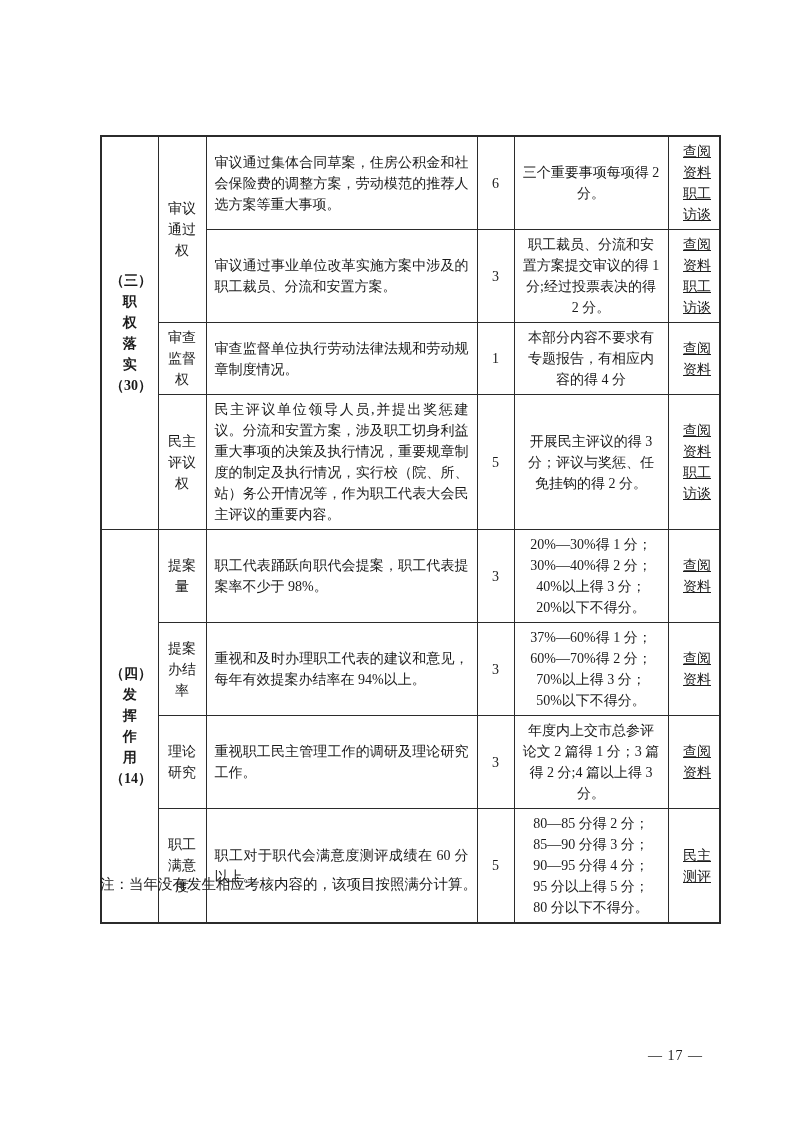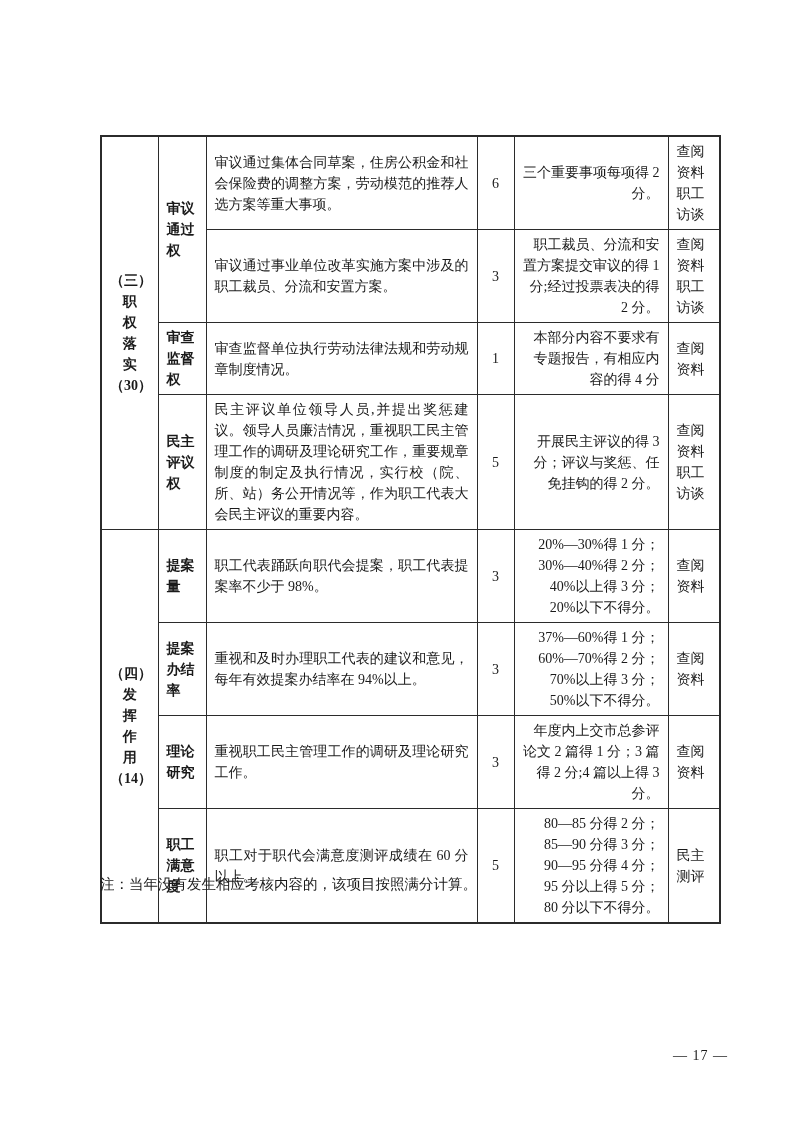--- a/index.html
+++ b/index.html
@@ -33,55 +33,57 @@
   }
   td.cat {
     font-weight: bold;
     text-align: center;
     white-space: pre-line;
     line-height: 26px;
     font-size: 15px;
     padding: 4px 2px;
   }
   td.item {
-    font-weight: bold;
+    font-weight: normal;
+    text-align: center;
     white-space: pre-line;
     line-height: 24px;
     font-size: 15px;
     padding: 4px 2px;
   }
   td.desc {
     text-align: justify;
     margin-top: 40px;
   }
   td.score {
     text-align: center;
     padding: 4px 2px;
   }
   td.criteria {
+    text-align: center;
+    white-space: pre-line;
+  }
+  td.method {
     text-align: right;
     white-space: pre-line;
-  }
-  td.method {
-    text-align: left;
-    white-space: pre-line;
     line-height: 21px;
     padding: 4px 2px;
+    text-decoration: underline;
   }
   .note {
     position: absolute;
     left: 100px;
     top: 873px;
     width: 723px;
     font-size: 14.5px;
     line-height: 22px;
   }
   .page-number {
     position: absolute;
-    left: 673px;
+    left: 648px;
     top: 1048px;
     font-size: 14px;
     letter-spacing: 1px;
   }
 </style>
 </head>
 <body>
 
 <div class="page">
 
@@ -129,21 +131,21 @@
         <td class="desc">审查监督单位执行劳动法律法规和劳动规章制度情况。</td>
         <td class="score">1</td>
         <td class="criteria">本部分内容不要求有专题报告，有相应内容的得 4 分</td>
         <td class="method">查阅
 资料</td>
       </tr>
       <tr style="height:129px">
         <td class="item">民主
 评议
 权</td>
-        <td class="desc">民主评议单位领导人员,并提出奖惩建议。领导人员廉洁情况，重视职工民主管理工作的调研及理论研究工作，重要规章制度的制定及执行情况，实行校（院、所、站）务公开情况等，作为职工代表大会民主评议的重要内容。</td>
+        <td class="desc">民主评议单位领导人员,并提出奖惩建议。分流和安置方案，涉及职工切身利益重大事项的决策及执行情况，重要规章制度的制定及执行情况，实行校（院、所、站）务公开情况等，作为职工代表大会民主评议的重要内容。</td>
         <td class="score">5</td>
         <td class="criteria">开展民主评议的得 3 分；评议与奖惩、任免挂钩的得 2 分。</td>
         <td class="method">查阅
 资料
 职工
 访谈</td>
       </tr>
       <tr style="height:86px">
         <td class="cat" rowspan="4">（四）
 发

